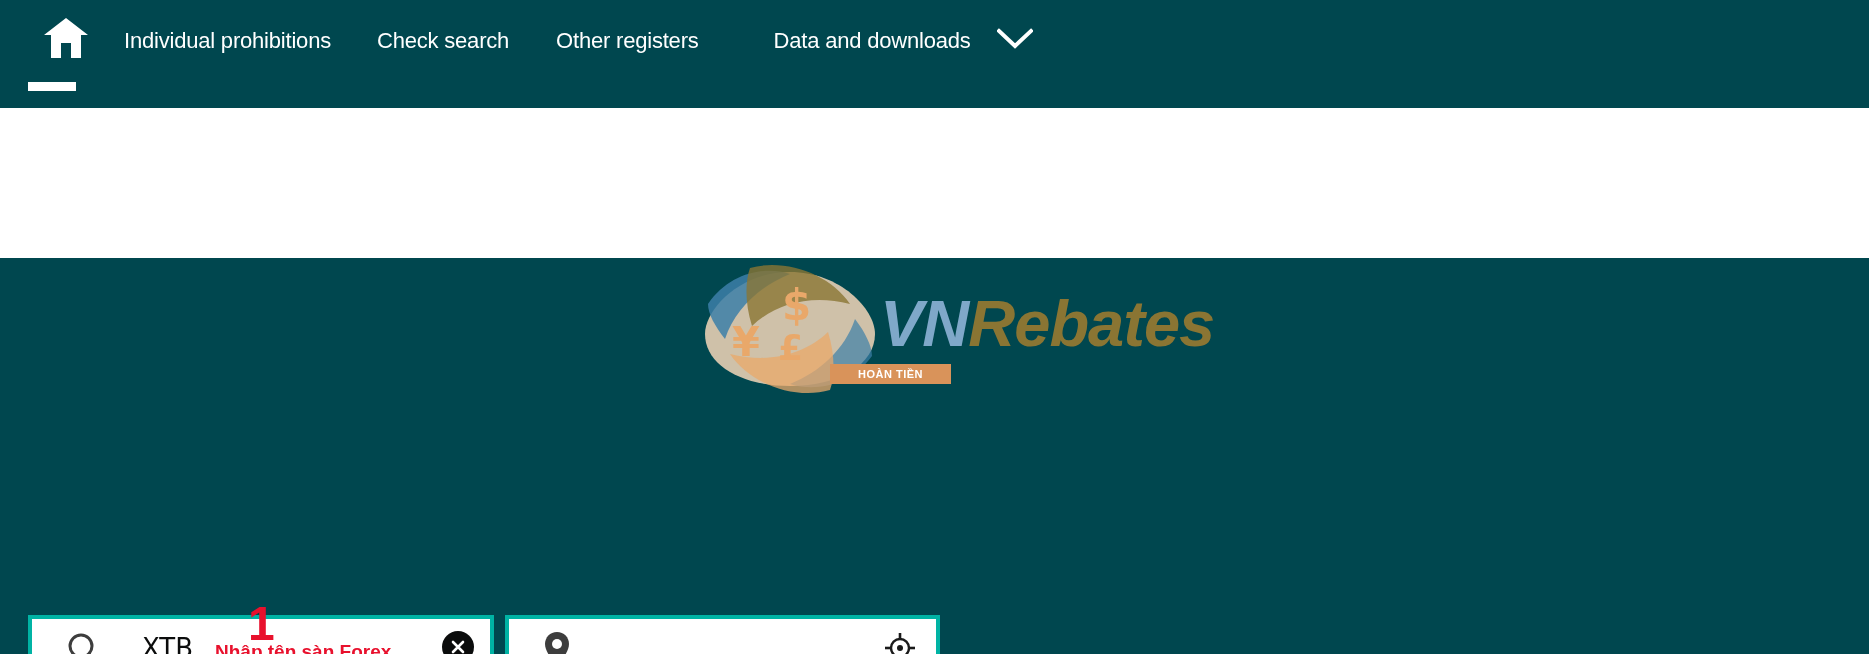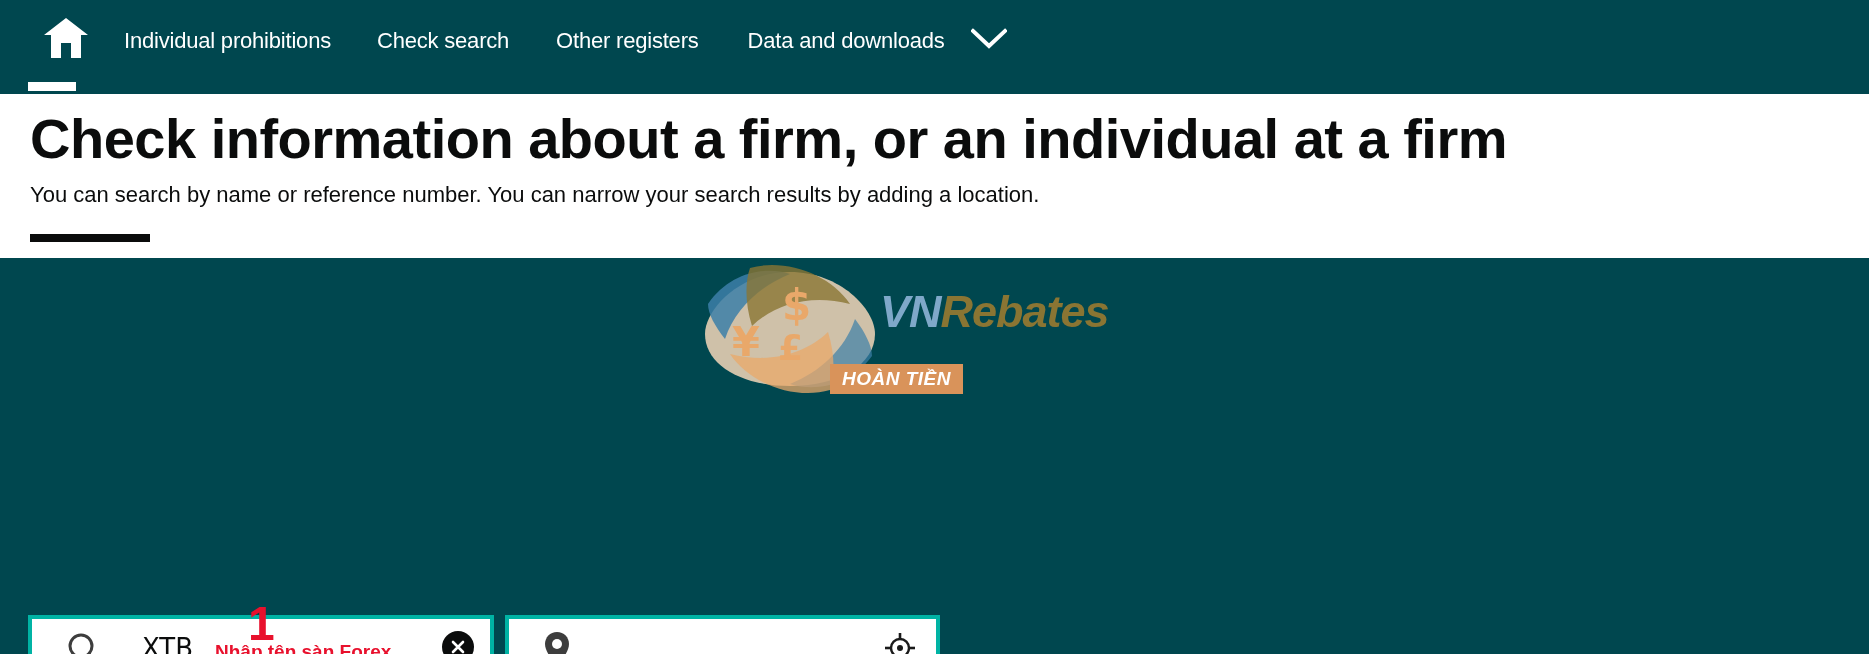--- a/index.html
+++ b/index.html
@@ -36,21 +36,21 @@
     color: #ffffff;
     font-size: 22px;
     font-family: "Liberation Sans", sans-serif;
     letter-spacing: -0.2px;
     white-space: nowrap;
     cursor: pointer;
     padding: 0 0;
   }
   .nav-gap-1 { margin-right: 46px; }
   .nav-gap-2 { margin-right: 47px; }
-  .nav-gap-3 { margin-right: 49px; }
+  .nav-gap-3 { margin-right: 75px; }
   .chevron { margin-left: 26px; display: block; }
 
   
   .headblock {
     position: absolute; left: 0; top: 94px;
     width: 1869px; height: 164px;
     background: #ffffff;
   }
   .page-title {
     position: absolute; left: 30px; top: 12px;
@@ -82,39 +82,39 @@
   }
 
   
   .watermark {
     position: absolute; left: 690px; top: 6px;
     width: 540px; height: 130px;
     pointer-events: none;
   }
   .wm-text {
     position: absolute; left: 190px; top: 22px;
-    font-size: 45px; font-style: italic; font-weight: bold;
+    font-size: 65px; font-style: italic; font-weight: bold;
     letter-spacing: -1px;
     font-family: "Liberation Sans", sans-serif;
     white-space: nowrap;
   }
   .wm-vn { color: #7FA8C9; }
   .wm-re { color: #8A7533; }
   .wm-tag {
     position: absolute; left: 288px; top: 104px;
     font-size: 19px; font-style: italic;
     color: #2E6A72;
     font-family: "Liberation Sans", sans-serif;
     white-space: nowrap;
   }
   .wm-badge {
     position: absolute; left: 140px; top: 100px;
     background: #D9935A; color: #ffffff;
-    font-size: 19px; font-weight: bold; font-style: italic;
-    padding: 4px 12px; letter-spacing: 0.5px;
+    font-size: 11px; font-weight: bold; 
+    padding: 4px 28px; letter-spacing: 0.5px;
     font-family: "Liberation Sans", sans-serif;
   }
 
   .field-label {
     position: absolute;
     color: #ffffff; font-size: 26px;
     font-family: "DejaVu Sans", sans-serif;
     white-space: nowrap;
   }
   .lbl-name { left: 30px; top: 310px; }
@@ -190,25 +190,20 @@
       <span class="navlink nav-gap-3">Other registers</span>
       <span class="navlink">Data and downloads</span>
       <span class="chevron">
         <svg width="36" height="22" viewBox="0 0 36 22" xmlns="http://www.w3.org/2000/svg">
           <path d="M2 3 L18 18 L34 3" stroke="#ffffff" stroke-width="4" fill="none" stroke-linecap="square"></path>
         </svg>
       </span>
     </div>
   </div>
 
-  <div class="headblock">
-    <div class="page-title">Check information about a firm, or an individual at a firm</div>
-    <div class="page-sub">You can search by name or reference number. You can narrow your search results by adding a location.</div>
-    <div class="black-rule"></div>
-  </div>
 
   <div class="panel">
 
     <div class="watermark">
       <svg width="200" height="130" viewBox="0 0 200 130" xmlns="http://www.w3.org/2000/svg">
         <path d="M100 8 C150 8 185 45 185 70 C185 100 150 122 100 122 C50 122 15 100 15 70 C15 45 50 8 100 8 Z" fill="#F3D7B8" opacity="0.85"></path>
         <path d="M18 40 C40 8 75 2 100 10 C70 22 45 45 35 75 C25 62 18 50 18 40 Z" fill="#3C7FA8" opacity="0.85"></path>
         <path d="M182 92 C160 122 125 128 100 120 C130 108 155 85 165 55 C175 68 182 82 182 92 Z" fill="#3C7FA8" opacity="0.7"></path>
         <path d="M60 4 C95 -6 140 10 160 40 C120 30 85 40 62 62 C55 40 55 18 60 4 Z" fill="#8A7533" opacity="0.8"></path>
         <path d="M140 126 C105 136 60 120 40 90 C80 100 115 90 138 68 C145 90 145 112 140 126 Z" fill="#E9A86A" opacity="0.75"></path>

